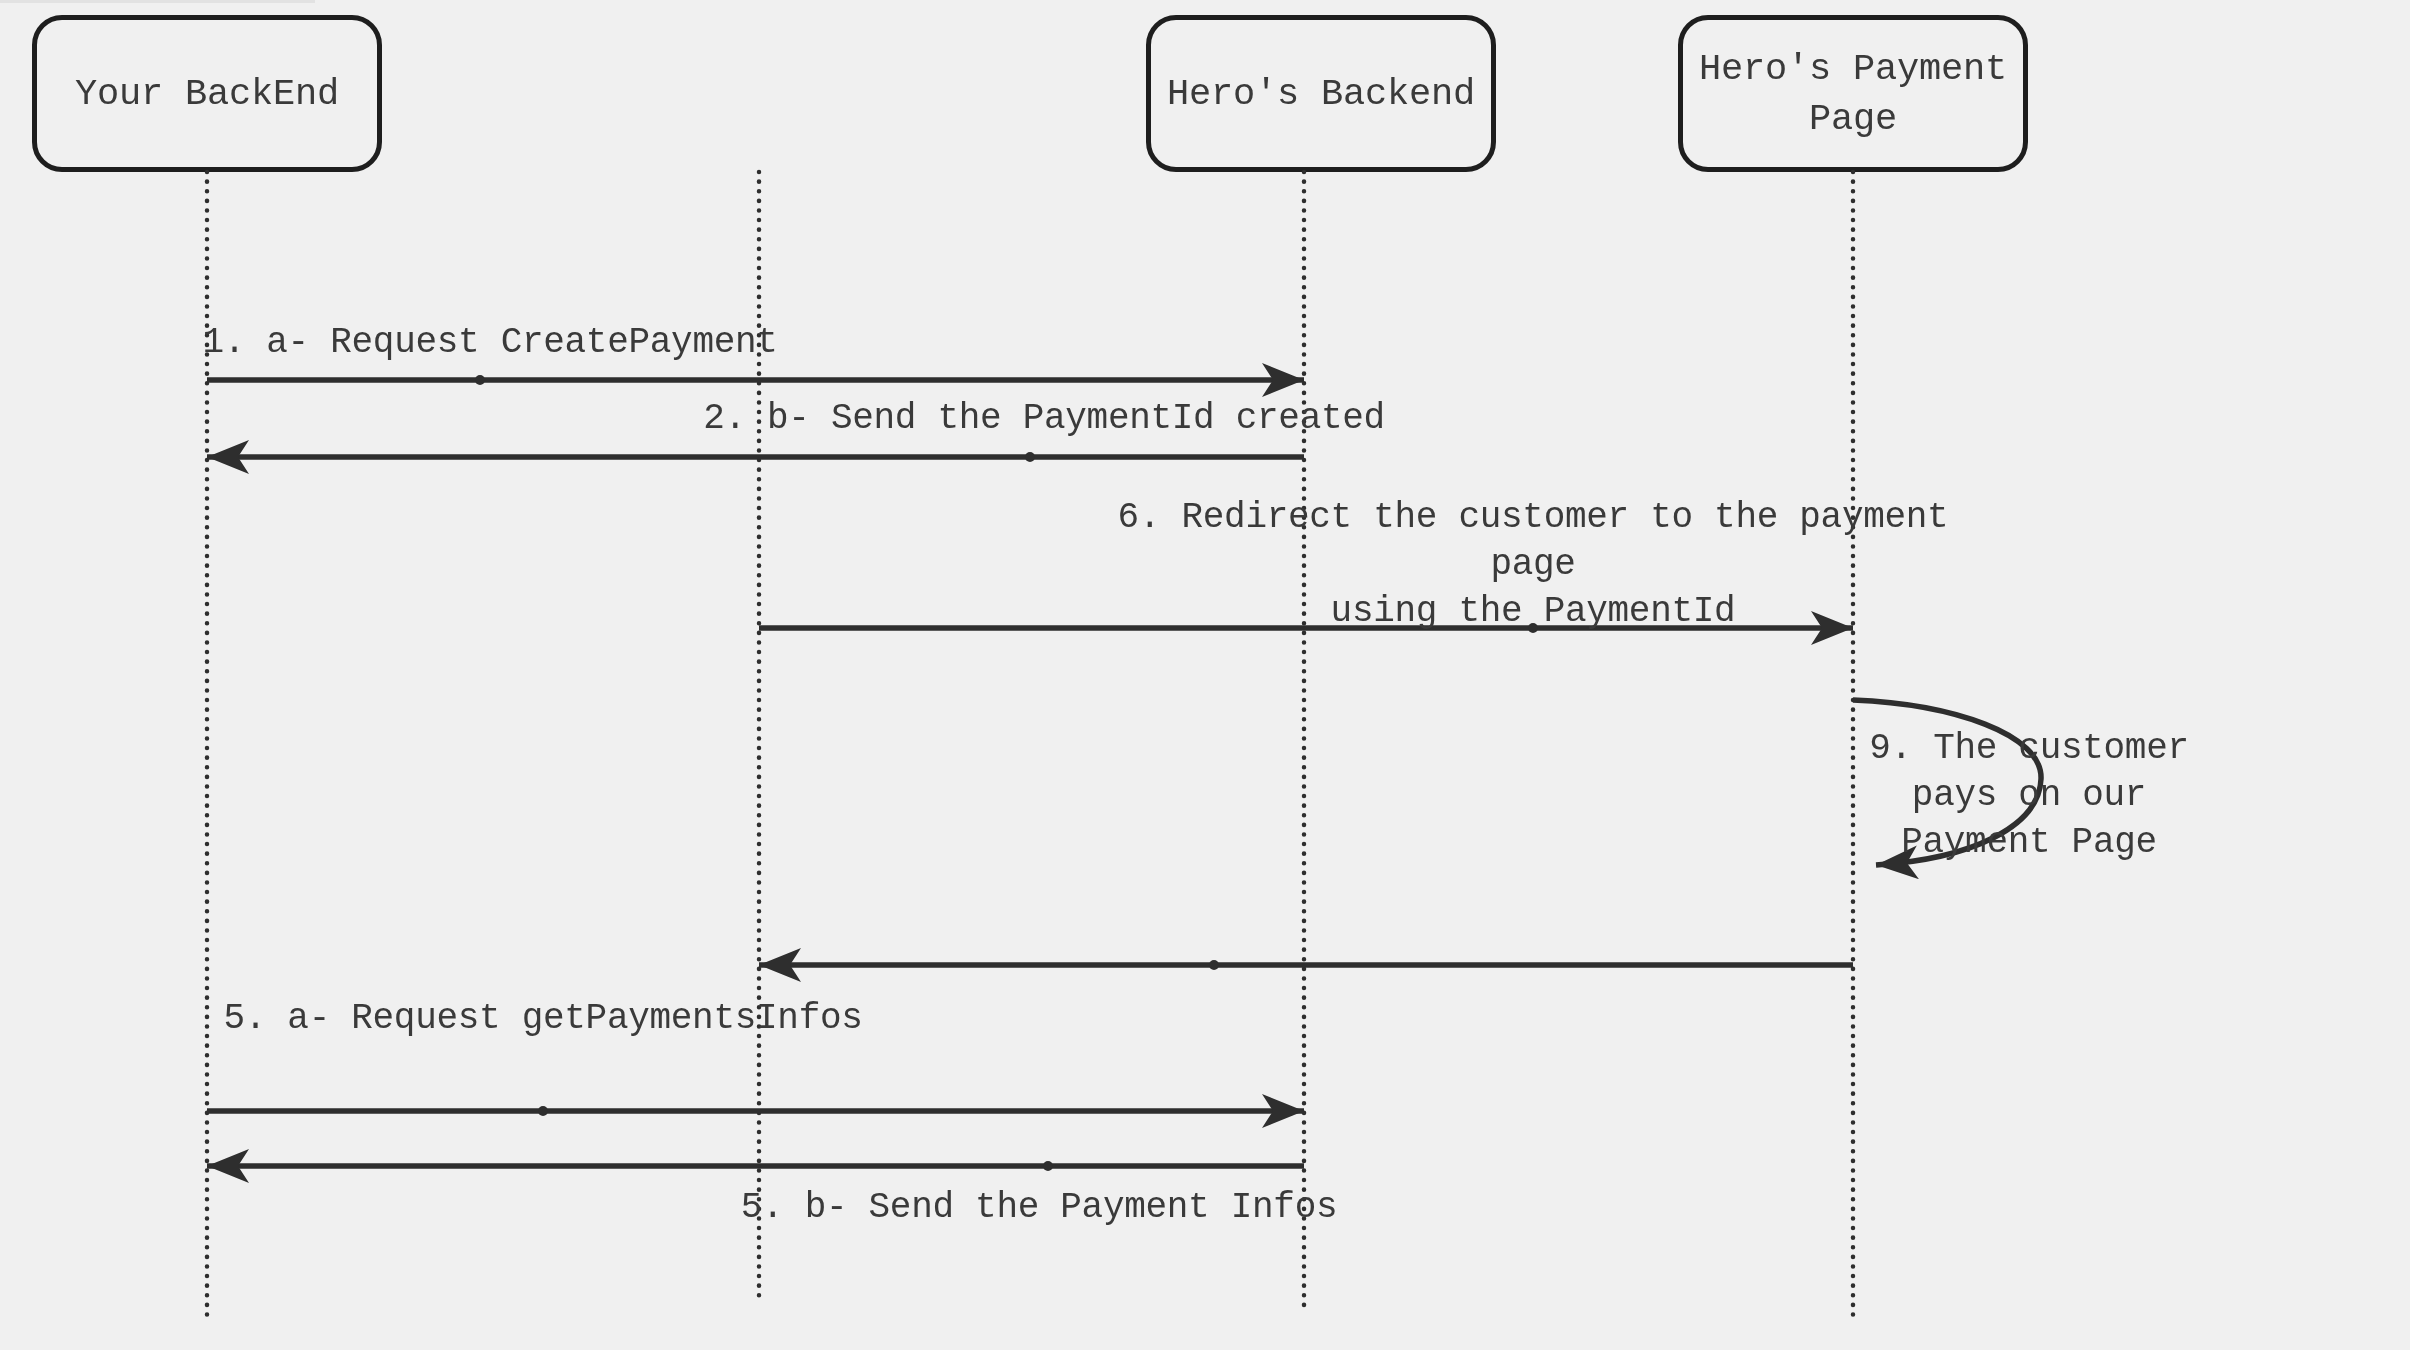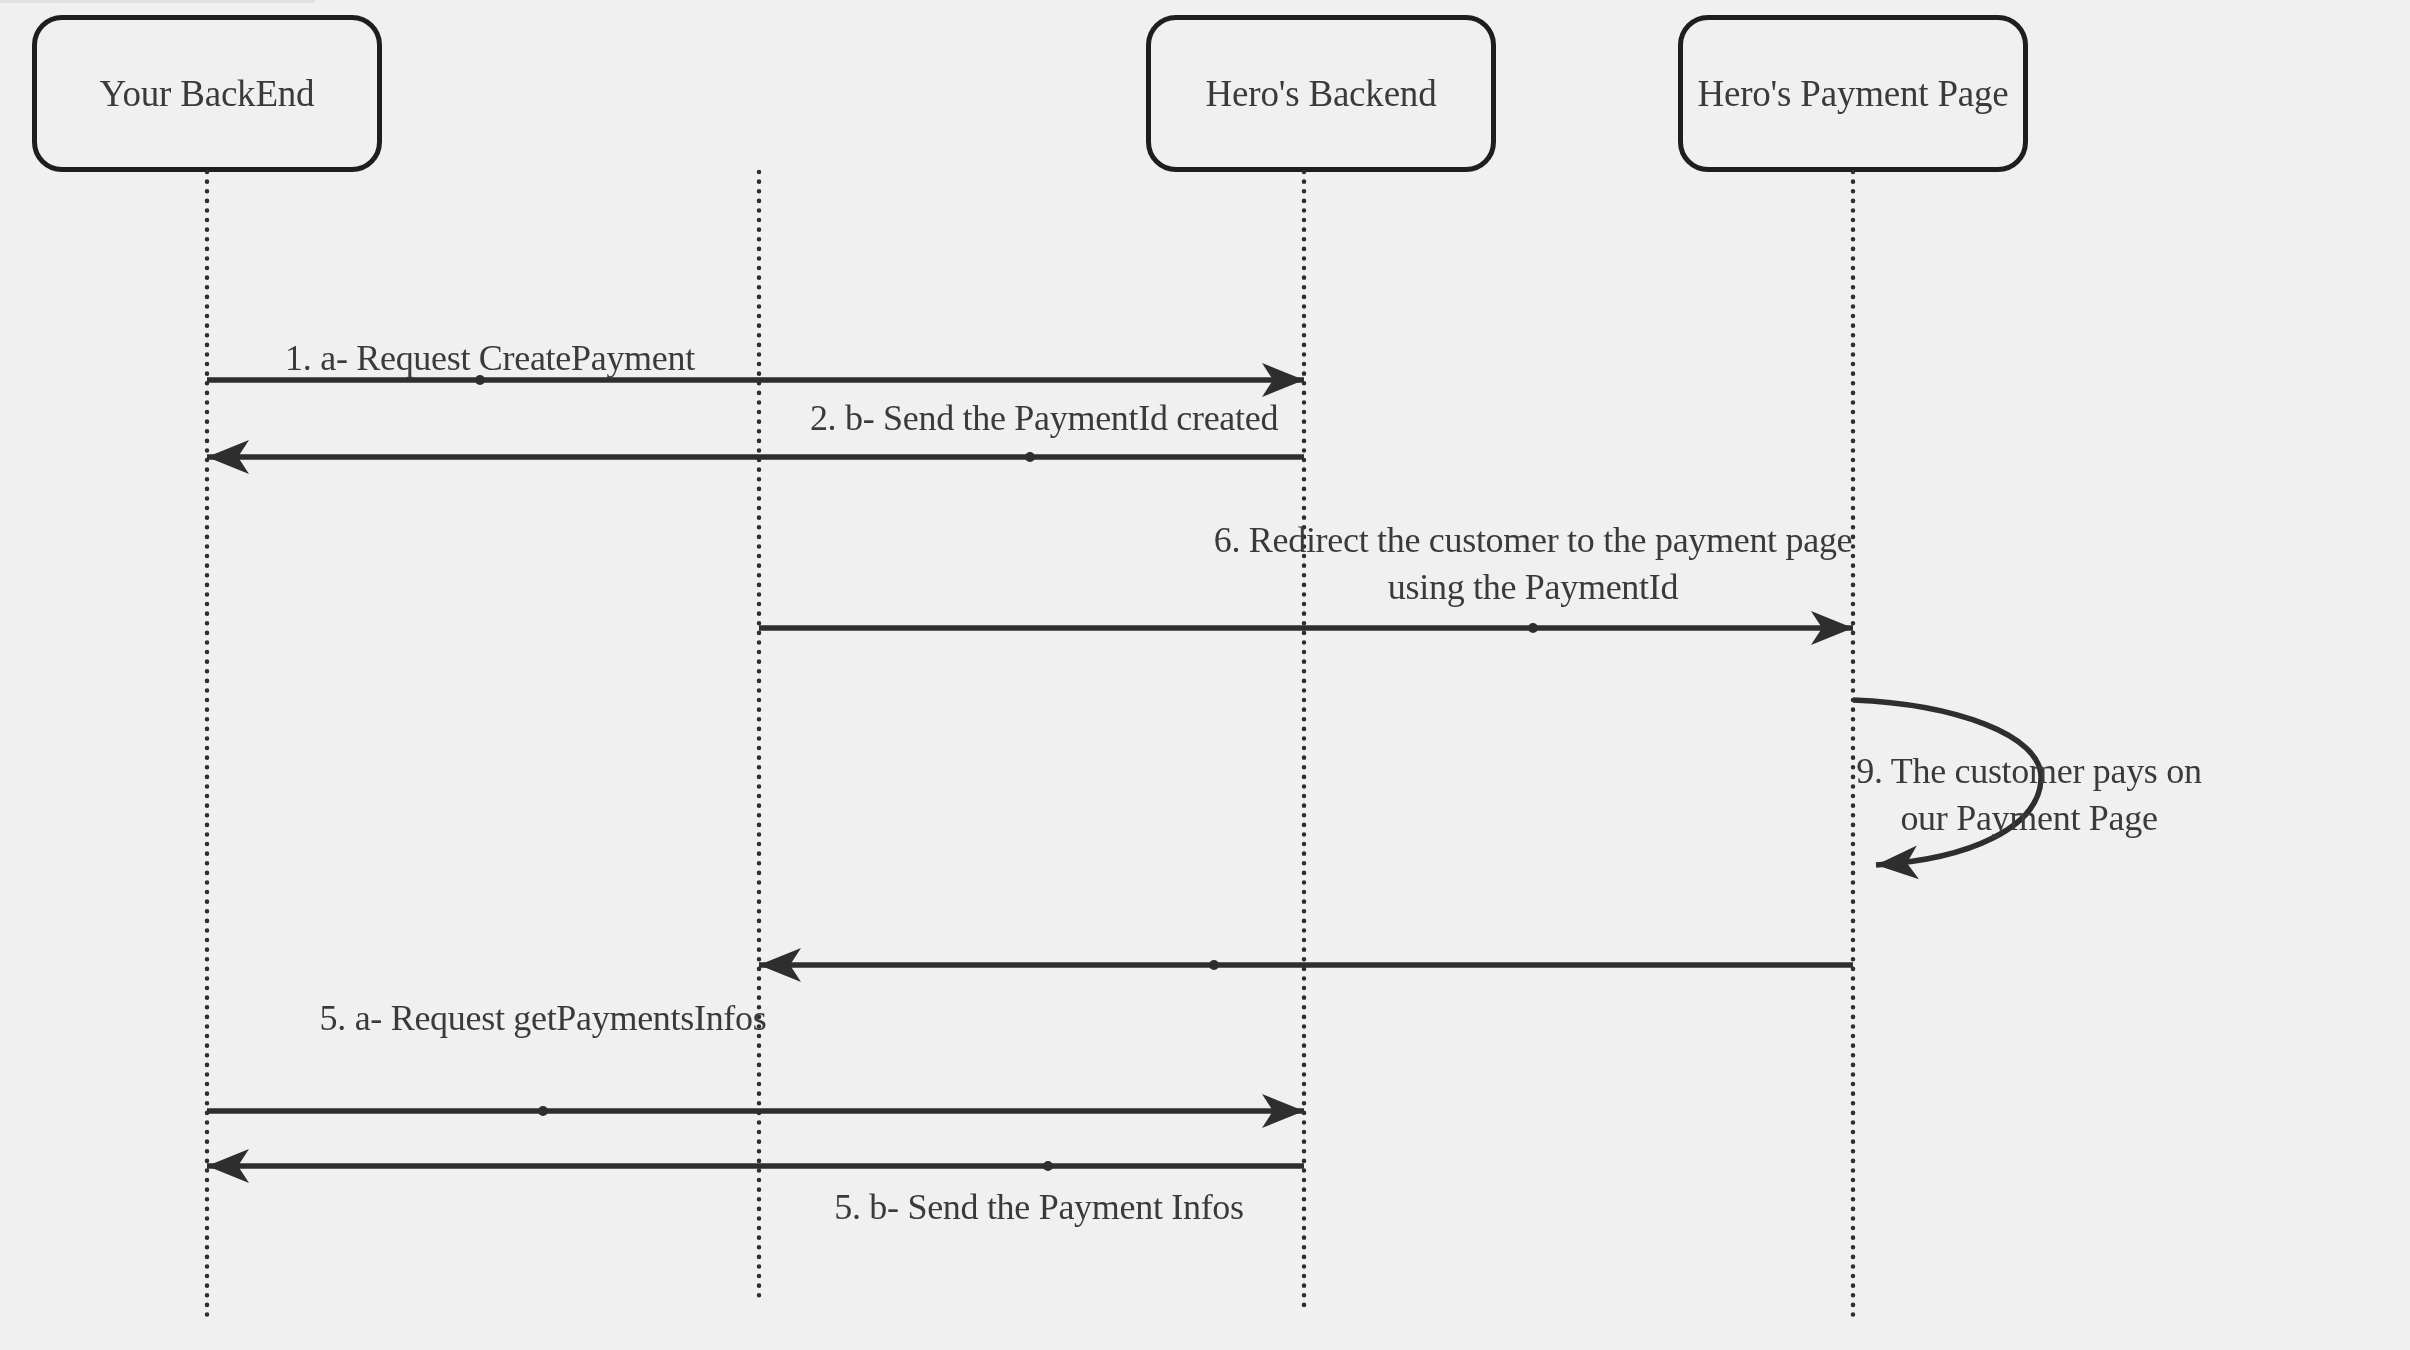--- a/index.html
+++ b/index.html
@@ -2,21 +2,21 @@
 <html><head>
 <meta charset="utf-8">
 <style>
   html, body { margin: 0; padding: 0; background: #f0f0f0; }
   .canvas {
     position: relative;
     width: 2410px;
     height: 1350px;
     background: #f0f0f0;
     overflow: hidden;
-    font-family: Liberation Serif, serif;
+    font-family: Liberation Mono, monospace;
   }
   .top-strip {
     position: absolute;
     left: 0; top: 0;
     width: 315px; height: 3px;
     background: #e2e2e2;
   }
   .actor-box {
     position: absolute;
     top: 15px;
@@ -99,21 +99,21 @@
     <g fill="#2e2e2e">
       <circle cx="480" cy="380" r="5"></circle>
       <circle cx="1030" cy="457" r="5"></circle>
       <circle cx="1533" cy="628" r="5"></circle>
       <circle cx="1214" cy="965" r="5"></circle>
       <circle cx="543" cy="1111" r="5"></circle>
       <circle cx="1048" cy="1166" r="5"></circle>
     </g>
   </svg>
 
-  <div class="msg-label" style="left:490px;  top:358px">1. a- Request CreatePayment</div>
+  <div class="msg-label" style="left:490px;  top:342px">1. a- Request CreatePayment</div>
   <div class="msg-label" style="left:1044px; top:418px">2. b- Send the PaymentId created</div>
   <div class="msg-label" style="left:1533px; top:564px">6. Redirect the customer to the payment page
 using the PaymentId</div>
   <div class="msg-label" style="left:2029px; top:795px">9. The customer pays on our Payment Page</div>
   <div class="msg-label" style="left:543px;  top:1018px">5. a- Request getPaymentsInfos</div>
   <div class="msg-label" style="left:1039px; top:1207px">5. b- Send the Payment Infos</div>
 
 </div>
 
 </body></html>

